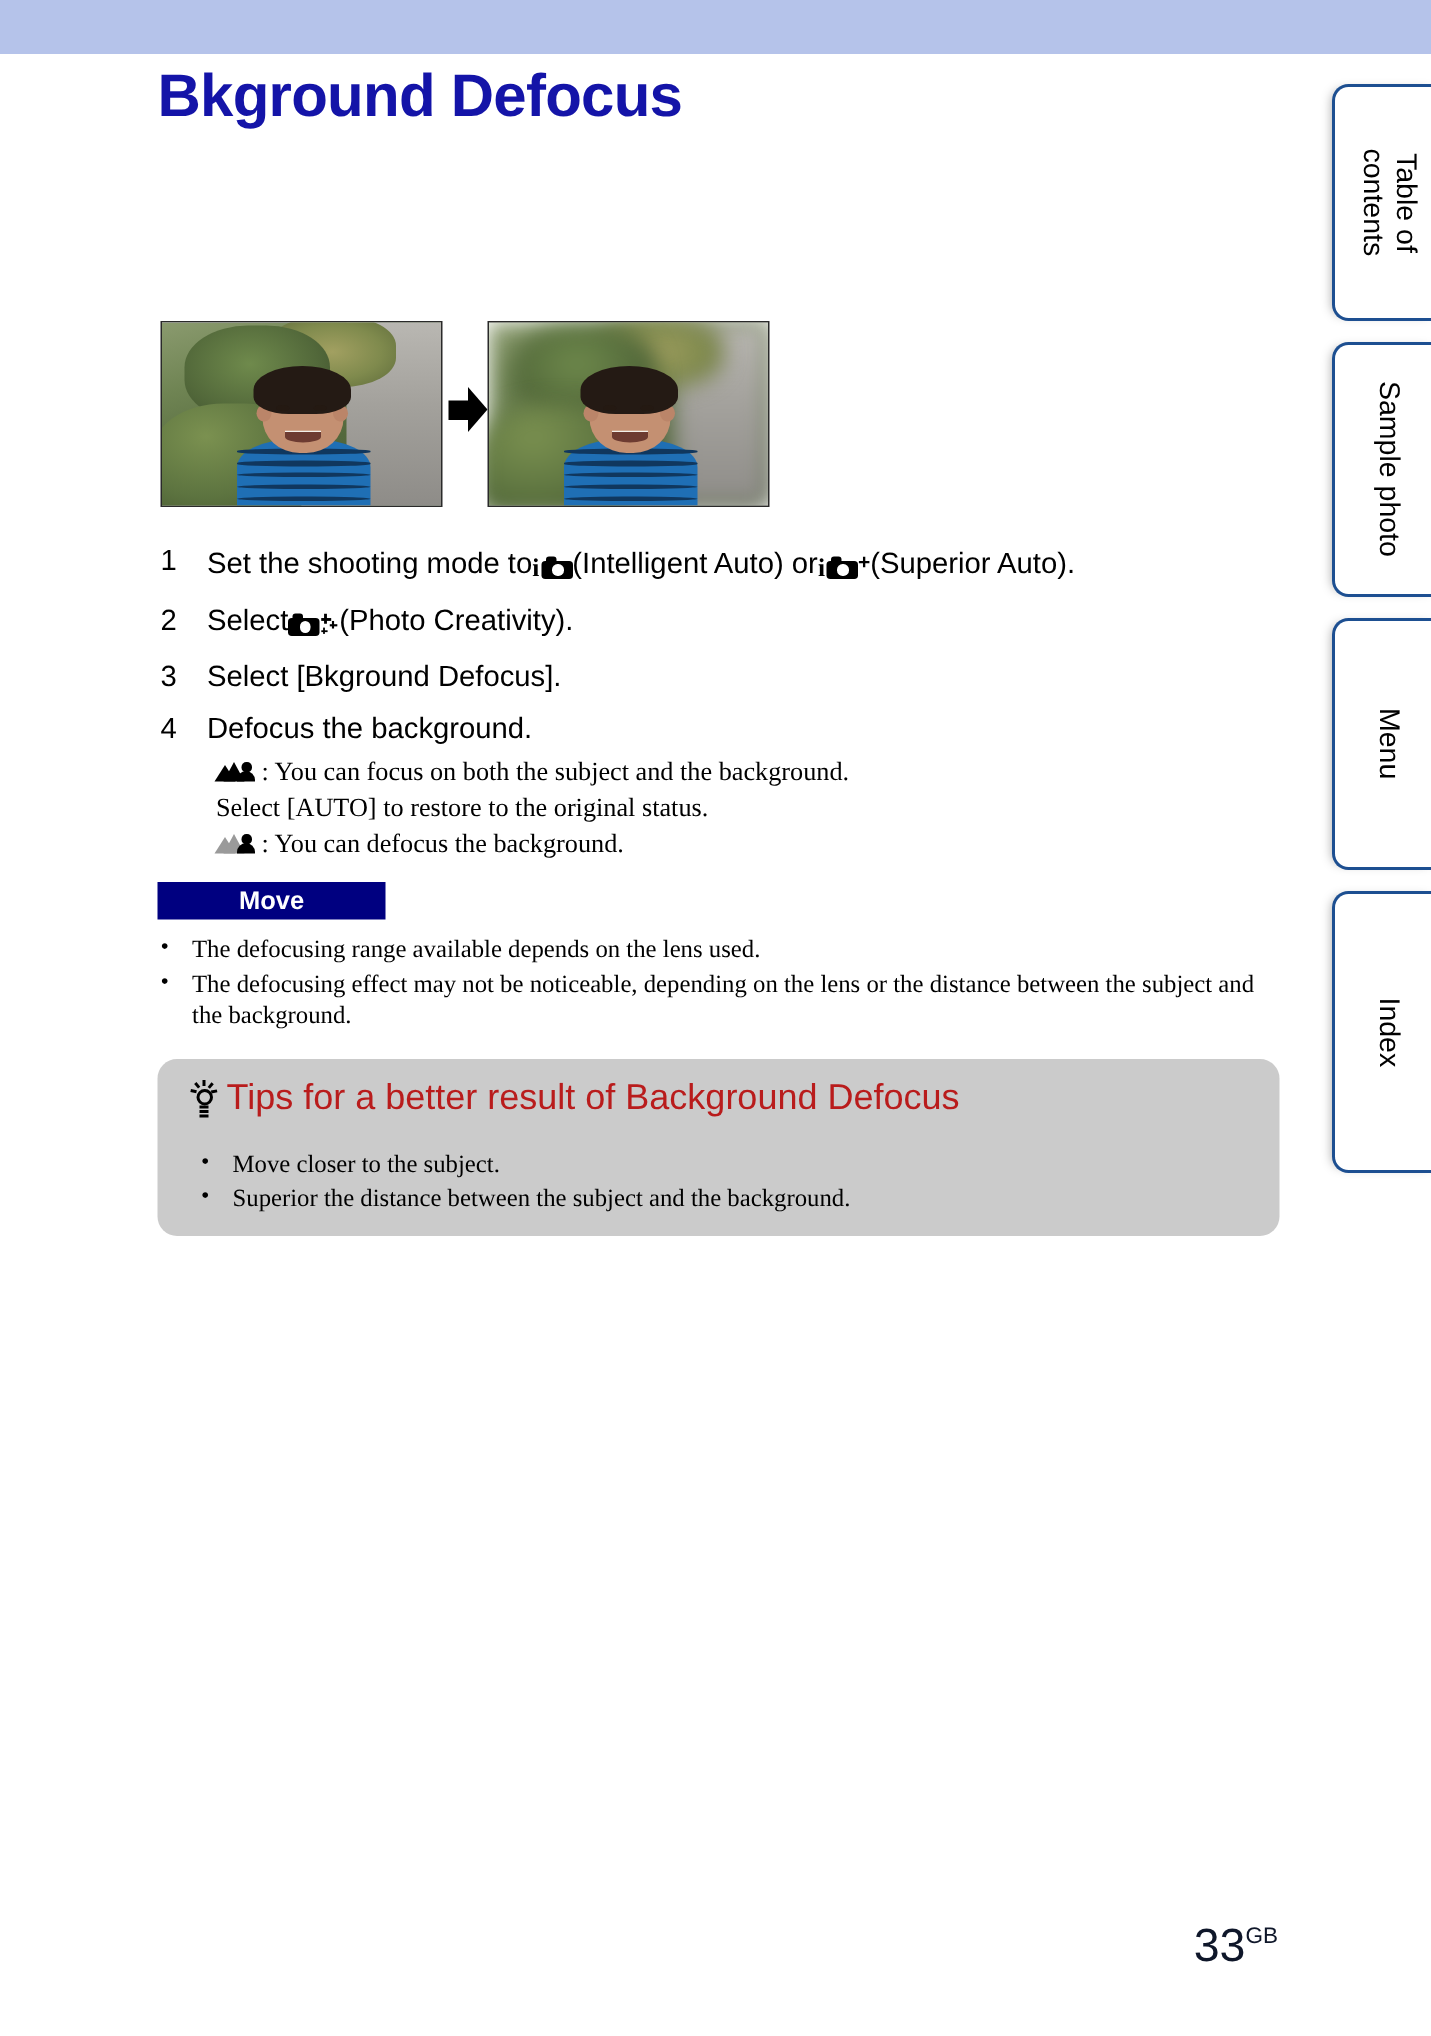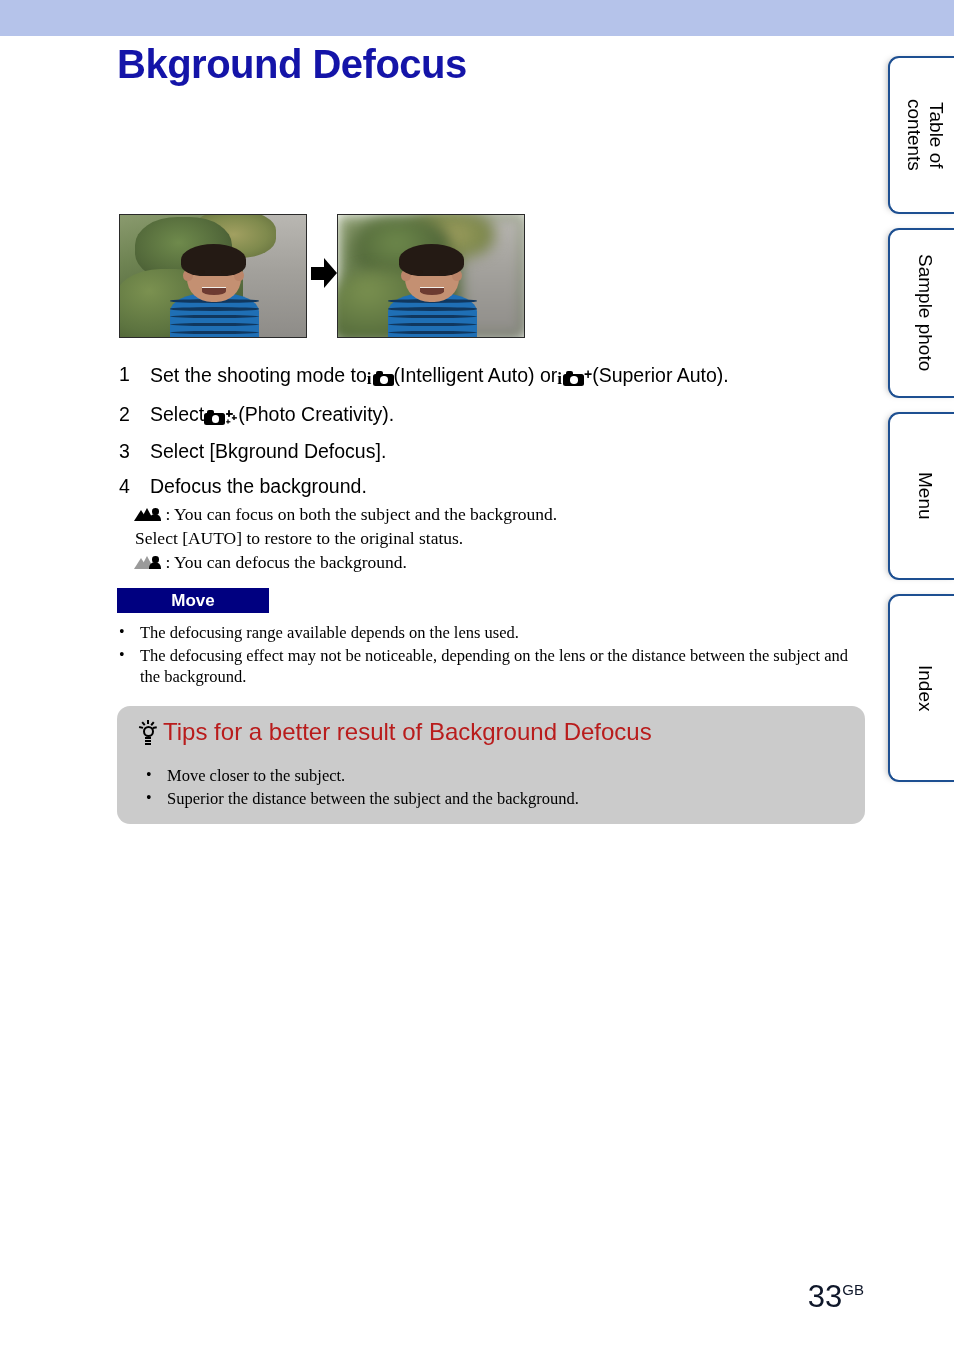--- a/index.html
+++ b/index.html
@@ -21,21 +21,21 @@
     position: absolute;
     left: 0; top: 0;
     width: 954px;
     height: 36px;
     background: #b5c3ea;
   }
 
   
   .page {
     position: absolute;
-    left: 16px; top: 0;
+    left: 4px; top: 0;
     width: 878px;
     height: 1357px;
   }
 
   .title {
     position: absolute;
     left: 101px;
     top: 42px;
     font-family: "Liberation Sans", sans-serif;
     font-weight: bold;
@@ -169,21 +169,21 @@
   }
   .step-num {
     position: absolute;
     left: 0; top: 0;
     font-size: 19.5px;
   }
   .step-4 { margin-bottom: 4px; }
 
   .substeps {
     position: relative;
-    margin-left: 16px;
+    margin-left: 37px;
     margin-top: 3px;
     font-family: "Liberation Serif", serif;
     font-size: 17.5px;
     line-height: 24px;
   }
   .substep { white-space: nowrap; }
 
   
   .ico {
     display: inline-block;

